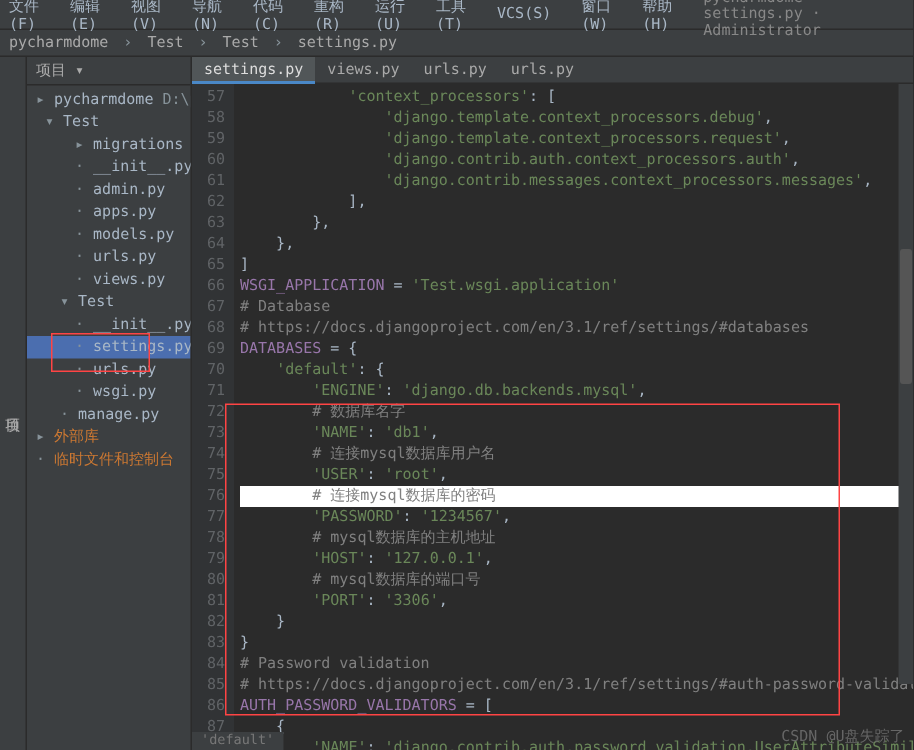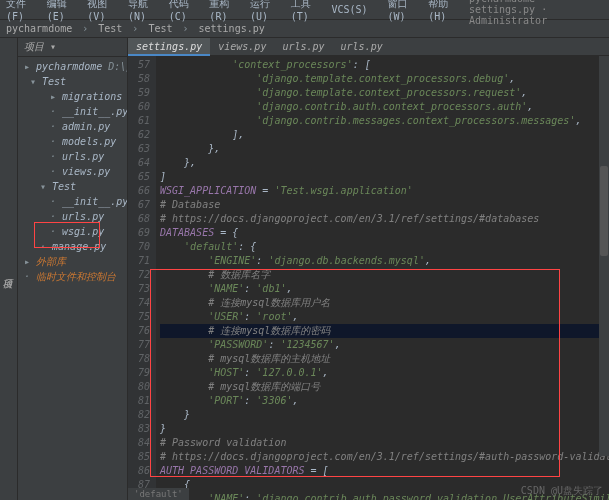--- a/index.html
+++ b/index.html
@@ -1,39 +1,39 @@
 <!DOCTYPE html>
 <html><head>
 <meta charset="utf-8">
 <style>
 * { margin:0; padding:0; box-sizing:border-box; font-family:"Microsoft YaHei",Consolas,monospace; }
 body { background:#2b2b2b; color:#a9b7c6; font-size:11px; width:609px; height:500px; overflow:hidden; position:relative; }
 .menubar { background:#3c3f41; height:20px; display:flex; align-items:center; padding:0 6px; gap:20px; border-bottom:1px solid #2b2b2b; font-size:10px; }
 .menubar span, .toolbar span { cursor:pointer; }
 .menubar .right { margin-left:auto; color:#888; }
 .toolbar { background:#3c3f41; height:18px; display:flex; align-items:center; padding:0 6px; gap:10px; border-bottom:1px solid #2b2b2b; font-size:10px; color:#aaa; }
-.layout { display:flex; height:462px;font-style:italic; }
+.layout { display:flex; height:462px; }
 .sidebar-tab { width:18px; background:#3c3f41; border-right:1px solid #2b2b2b; writing-mode:vertical-lr; font-size:10px; padding-top:4px; color:#aaa; text-align:center; }
 .sidebar { width:110px; background:#3c3f41; border-right:1px solid #2b2b2b; overflow:hidden; font-size:10px; color:#aaa; }
 .sidebar .hdr { padding:2px 6px; border-bottom:1px solid #2b2b2b; display:flex; align-items:center; }
 .tree { padding:2px 0; }
 .tree div { padding:1px 0 1px 6px; white-space:nowrap; cursor:pointer; line-height:13px; }
 .tree .d1{padding-left:12px}.tree .d2{padding-left:22px}.tree .d3{padding-left:32px}
 .tree .sel { background:#4b6eaf; color:#fff; }
 .fi{color:#87939a;}.py{color:#a9b7c6;}.pkg{color:#a9b7c6;}.orange{color:#cc7832}
 .redbox1 { position:absolute; border:1px solid #f44; pointer-events:none; }
 .main { flex:1; background:#2b2b2b; overflow:hidden; display:flex; flex-direction:column; }
 .tabs { display:flex; background:#3c3f41; height:18px; border-bottom:1px solid #2b2b2b; font-size:10px; }
 .tab { padding:2px 8px; color:#aaa; display:flex; align-items:center; gap:4px; cursor:pointer; }
 .tab.active { background:#515658; color:#ddd; border-bottom:2px solid #4a88c7; height:18px; }
 .editor { flex:1; display:flex; overflow:hidden; font-family:Consolas,monospace; font-size:10px; line-height:14px; position:relative; }
 .gutter { width:28px; background:#313335; color:#606366; text-align:right; padding:2px 6px 2px 2px; user-select:none; }
 .code { flex:1; padding:2px 4px; white-space:pre; color:#a9b7c6; overflow:hidden; }
 .s{color:#6a8759}.c{color:#808080}.n{color:#9876aa}
-.caret-line{background:#0f172a;}
+.caret-line{background:#ffffff;}
 .redbox2 { position:absolute; border:1.5px solid #f44; pointer-events:none; }
 .crumb { position:absolute; bottom:0; left:128px; font-size:9px; color:#777; background:#3c3f41; padding:1px 6px; }
 .watermark { position:absolute; right:6px; bottom:2px; color:#666; font-size:10px; }
 .scrollbar { position:absolute; right:0; top:56px; width:10px; height:400px; background:#3c3f41; }
 .scrollbar .thumb { position:absolute; left:1px; width:8px; background:#555; border-radius:2px; }
 </style>
 </head>
 <body>
 
 <div class="menubar">
@@ -63,25 +63,27 @@
 <div class="layout">
   <div class="sidebar-tab">项目</div>
   <div class="sidebar">
     <div class="hdr">项目 ▾</div>
     <div class="tree">
         <div class="d0"><span class="fi">▸</span> <span class="pkg">pycharmdome</span><span class="fi"> D:\pycharmdome</span></div>
         <div class="d1"><span class="fi">▾</span> <span class="pkg">Test</span></div>
         <div class="d3"><span class="fi">▸</span> <span class="pkg">migrations</span></div>
         <div class="d3"><span class="fi">·</span> <span class="py">__init__.py</span></div>
         <div class="d3"><span class="fi">·</span> <span class="py">admin.py</span></div>
+        <div class="d3"><span class="fi">·</span> <span class="py">apps.py</span></div>
         <div class="d3"><span class="fi">·</span> <span class="py">models.py</span></div>
         <div class="d3"><span class="fi">·</span> <span class="py">urls.py</span></div>
         <div class="d3"><span class="fi">·</span> <span class="py">views.py</span></div>
         <div class="d2"><span class="fi">▾</span> <span class="pkg">Test</span></div>
         <div class="d3"><span class="fi">·</span> <span class="py">__init__.py</span></div>
+        <div class="d3 sel"><span class="fi">·</span> <span class="py">settings.py</span></div>
         <div class="d3"><span class="fi">·</span> <span class="py">urls.py</span></div>
         <div class="d3"><span class="fi">·</span> <span class="py">wsgi.py</span></div>
         <div class="d2"><span class="fi">·</span> <span class="py">manage.py</span></div>
         <div class="d0"><span class="fi">▸</span> <span class="orange">外部库</span></div>
         <div class="d0"><span class="fi">·</span> <span class="orange">临时文件和控制台</span></div>
       </div>
   </div>
   <div class="main">
     <div class="tabs">
         <div class="tab active">settings.py</div>

